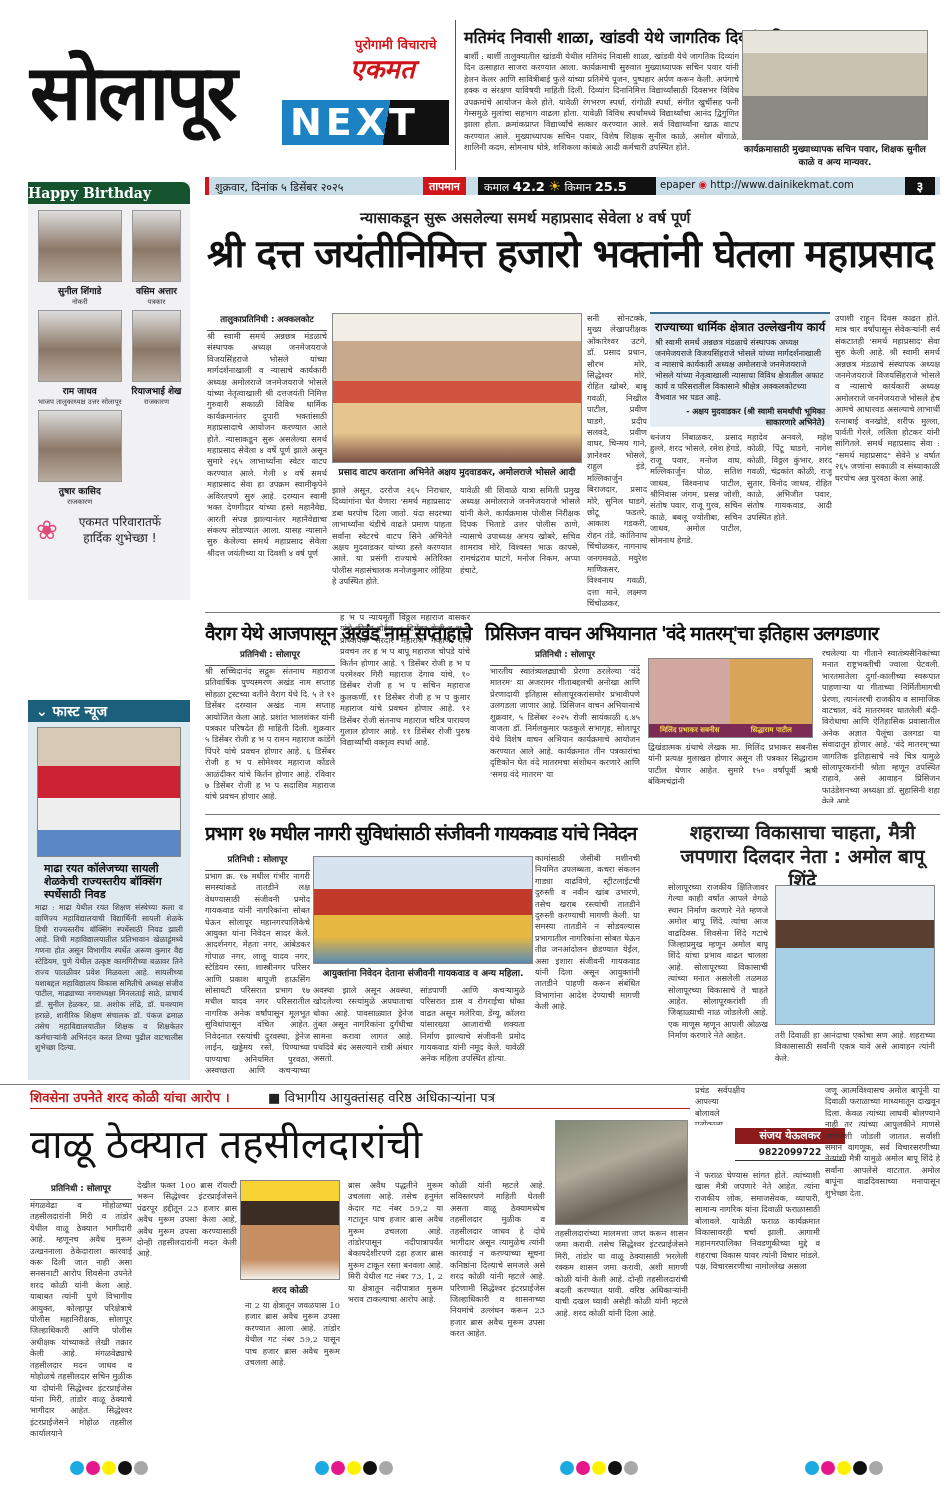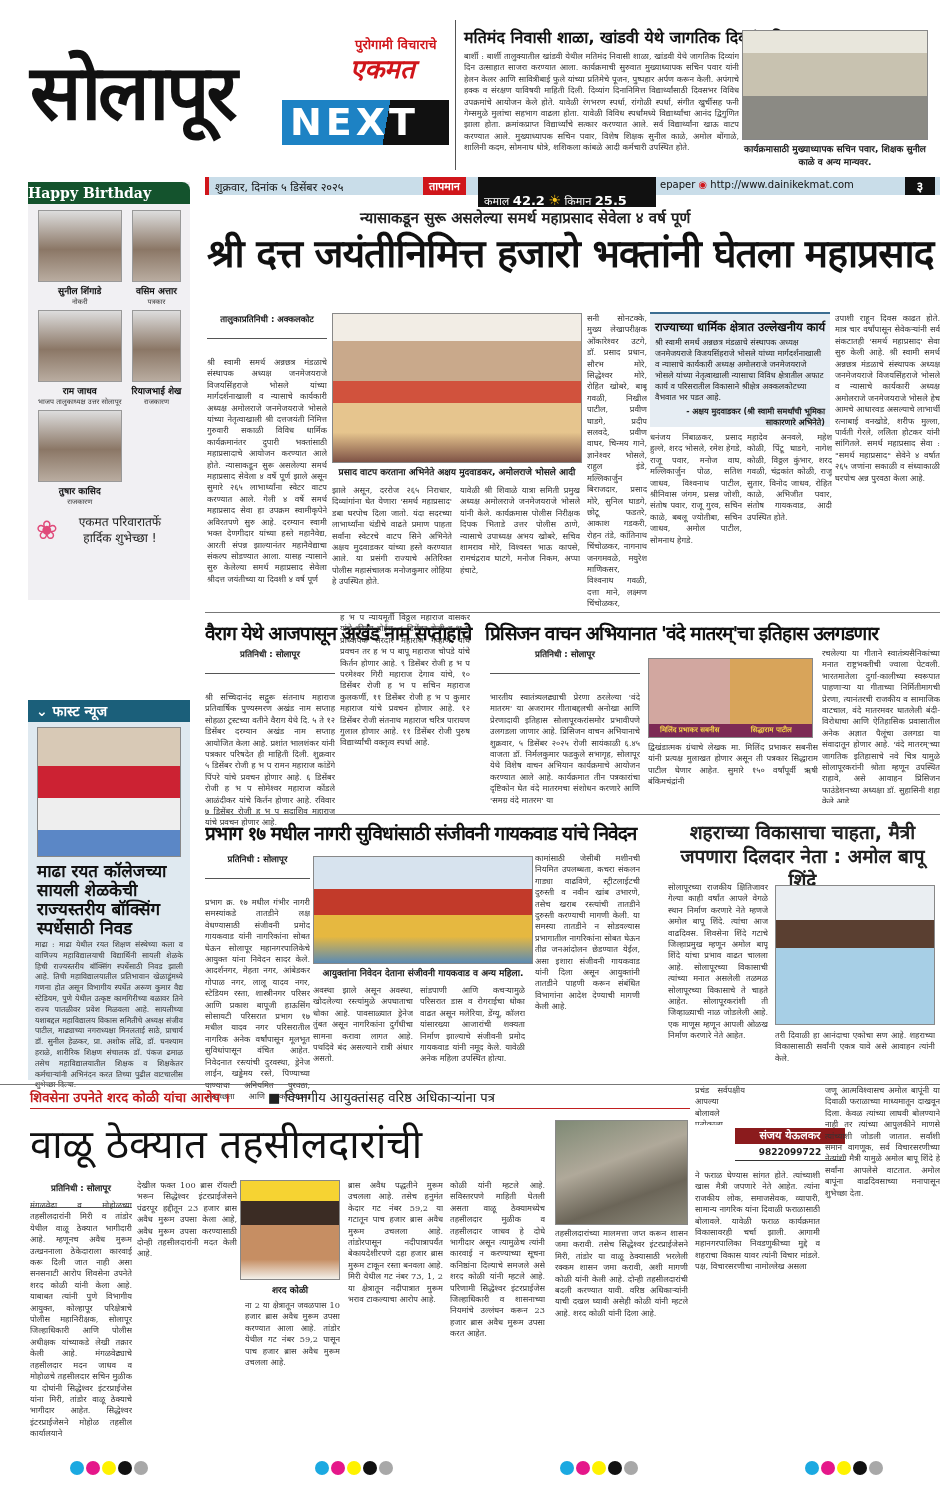--- a/index.html
+++ b/index.html
@@ -1,58 +1,58 @@
 <!DOCTYPE html>
 <html><head>
 <meta charset="utf-8">
 <style>
 *{box-sizing:border-box;margin:0;padding:0}
 body{width:945px;height:1501px;background:#fff;font-family:"DejaVu Sans",sans-serif;color:#222;position:relative;overflow:hidden}
 .abs{position:absolute}
 .body-text{font-family:"DejaVu Serif",serif;font-size:8.2px;line-height:11.4px;color:#333;text-align:justify;overflow:hidden}
-.byline{font-size:8.5px;color:#222;border-bottom:1px solid #555;padding-bottom:14px;margin-bottom:18px;text-align:center;font-weight:bold}
+.byline{font-size:8.5px;color:#222;border-bottom:1px solid #555;padding-bottom:6px;margin-bottom:0;text-align:center;font-weight:bold}
 .head-big{font-family:"DejaVu Sans",sans-serif;font-weight:bold;color:#111;letter-spacing:-1px;white-space:nowrap;overflow:hidden}
 .photo{background:linear-gradient(135deg,#c9b49a,#8a6f55 40%,#d6c8b6 70%,#6a5a4a);border:1px solid #888}
 .caption{font-size:9px;text-align:center;color:#222;font-weight:bold}
 .rule{background:#777;height:1px}
 .dot{display:inline-block;width:14px;height:14px;border-radius:50%;margin-right:2px}
 
 #masthead-title{left:30px;top:55px;font-size:76px;font-weight:900;letter-spacing:-3px;color:#111;line-height:1}
 #tagline{left:355px;top:35px;font-size:13px;color:#d0161b;font-weight:bold}
 #brand{left:350px;top:50px;font-size:26px;color:#d0161b;font-weight:900;font-style:italic}
 #next-box{left:282px;top:100px;width:167px;height:45px;background:linear-gradient(100deg,#1d82c4 0 62%,#111 62%);color:#fff;font-weight:900;font-size:38px;letter-spacing:4px;line-height:45px;padding-left:8px;font-family:"DejaVu Sans",sans-serif}
 
 #top-story-box{left:455px;top:20px;width:490px;height:150px;border-left:1px solid #555;padding-left:8px}
 #top-story-head{font-size:16px;font-weight:bold;color:#111;margin-top:6px;white-space:nowrap}
 #top-story-body{width:275px;margin-top:3px;height:120px}
 #top-photo{left:742px;top:30px;width:186px;height:110px;background:linear-gradient(180deg,#e8e6dc 0 20%,#c8c2b0 20% 60%,#8b8a84 60%)}
 #top-photo-cap{left:742px;top:142px;width:186px}
 
 #datebar{left:205px;top:177px;width:735px;height:18px;background:#c9dde9;border-left:4px solid #d0161b}
 #date-text{left:215px;top:179px;font-size:11px;color:#111}
 #temp-label{left:423px;top:177px;height:18px;background:#d0161b;color:#fff;font-size:11px;font-weight:bold;padding:1px 6px}
-#temp-box{left:478px;top:177px;width:178px;height:18px;background:#111;color:#fff;font-size:11px;padding:15px 6px;white-space:nowrap}
+#temp-box{left:478px;top:177px;width:178px;height:18px;background:#111;color:#fff;font-size:11px;padding:1px 6px;white-space:nowrap}
 #temp-box b{font-size:13px}
 #epaper{left:660px;top:179px;font-size:10px;color:#111;white-space:nowrap}
 #page-num{left:905px;top:177px;width:30px;height:18px;background:#111;color:#fff;font-size:13px;text-align:center;font-weight:bold}
 
 #bday{left:28px;top:182px;width:162px;height:418px;background:#f1f0f3}
 #bday-title{height:22px;background:#14532d;color:#fff;font-family:"DejaVu Serif",serif;font-weight:bold;font-size:14px;line-height:22px;border-radius:0 8px 0 0}
 .bgrid{display:grid;grid-template-columns:1fr 1fr;gap:4px 10px;padding:6px 10px}
 .bcell{text-align:center}
 .bphoto{height:72px;border:1px solid #999;background:linear-gradient(180deg,#ddd,#8b7766 55%,#b9aca0)}
 .bname{font-size:9px;font-weight:bold;color:#111;margin-top:2px;white-space:nowrap}
 .brole{font-size:7px;color:#333;white-space:nowrap}
 #greeting{display:flex;align-items:center;padding:2px 8px}
 #greeting .flower{font-size:26px;color:#e04a7a}
 #greeting .gtxt{font-size:12px;color:#222;text-align:center;flex:1;line-height:16px}
 #fast{left:28px;top:700px;width:162px;height:380px;background:#dfe9f0}
 #fast-title{height:22px;background:#1b5f7a;color:#fff;font-weight:bold;font-size:14px;line-height:22px;padding-left:8px}
 #fast-photo{margin:5px 9px;height:130px;background:linear-gradient(180deg,#d8c9b6 0 30%,#c23 30% 55%,#eee 55% 80%,#5b87c6 80%);border:1px solid #888}
-#fast-head{font-size:17px;font-weight:bold;padding:0 9px;line-height:19px;color:#111}
+#fast-head{font-size:11px;font-weight:bold;padding:0 16px;line-height:13px;color:#111}
 #fast-body{padding:2px 7px;font-size:7.6px;line-height:10.8px;height:170px}
 
 #sub-kicker{left:360px;top:207px;font-size:15px;font-weight:bold;color:#222}
 #main-head{left:207px;top:225px;font-size:39px;width:735px}
 #main-col1{left:207px;top:313px;width:120px;height:296px}
 #main-photo{left:332px;top:313px;width:250px;height:150px;background:linear-gradient(180deg,#f2ede5 0 18%,#c9a98b 18% 45%,#d1523d 45% 60%,#e6c58e 60% 80%,#7f5346)}
 #main-photo-cap{left:332px;top:465px;width:250px}
 #main-col2{left:332px;top:485px;width:120px;height:124px}
 #main-col3{left:460px;top:485px;width:120px;height:124px}
 #main-col4{left:587px;top:313px;width:60px;height:296px}

